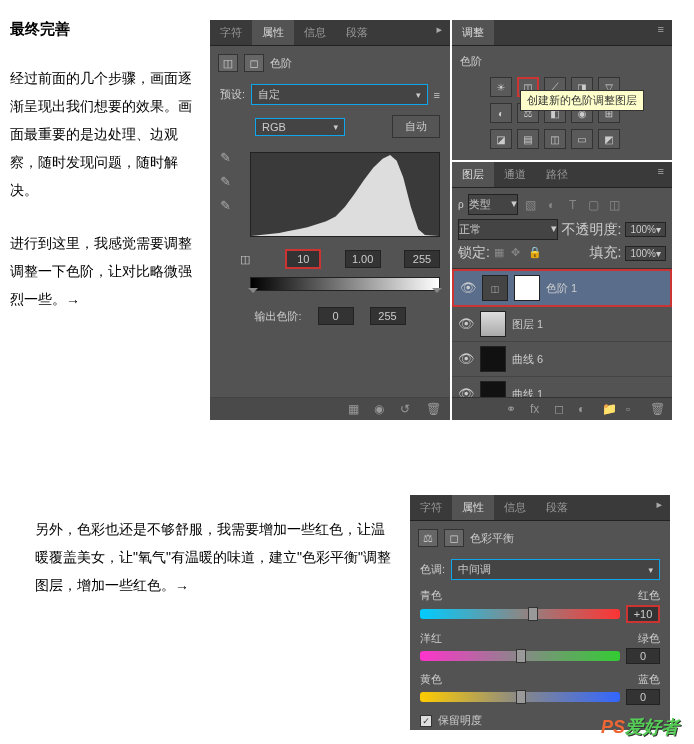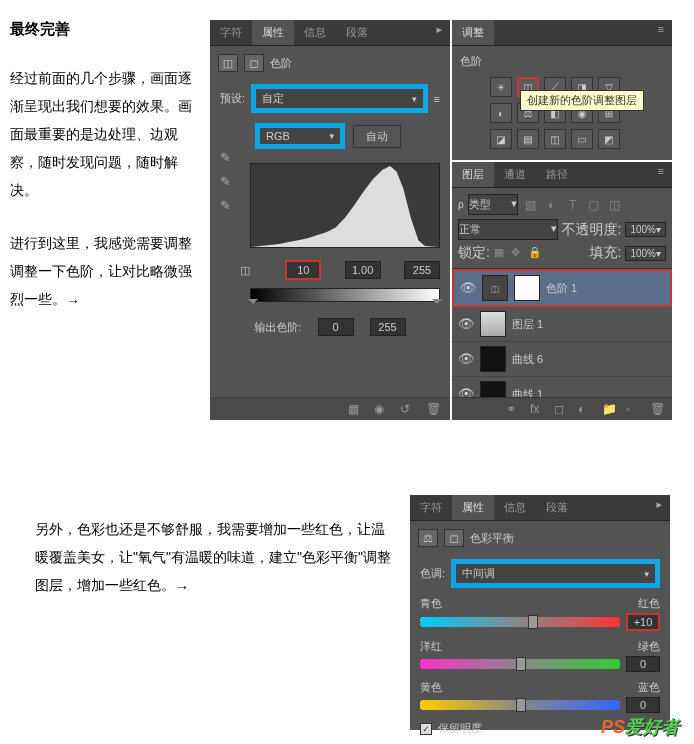--- a/index.html
+++ b/index.html
@@ -17,23 +17,23 @@
 .panel-tab { padding: 5px 10px; color: #999; cursor: pointer; }
 .panel-tab.active { background: #535353; color: #ddd; }
 .panel-close { margin-left: auto; padding: 3px 8px; color: #aaa; cursor: pointer; }
 
 
 .levels-panel { width: 240px; height: 400px; }
 .levels-header { display: flex; align-items: center; padding: 8px; gap: 6px; }
 .icon-box { width: 20px; height: 18px; background: #666; border: 1px solid #333; display: inline-flex; align-items: center; justify-content: center; }
 .preset-row { display: flex; align-items: center; padding: 4px 10px; gap: 6px; }
 .preset-label { font-size: 11px; }
-.dropdown { background: #444; border: 5px solid #0ea5e9; padding: 2px 6px; flex: 1; color: #ccc; display: flex; justify-content: space-between; align-items: center; }
+.dropdown { background: #444; border: 1px solid #0ea5e9; padding: 2px 6px; flex: 1; color: #ccc; display: flex; justify-content: space-between; align-items: center; }
 .dropdown-arrow { font-size: 9px; }
-.channel-row { display: flex; align-items: center; padding: 6px 10px 6px 45px; gap: 8px; }
+.channel-row { display: flex; align-items: center; padding: 6px 10px 6px 45px; gap: 8px; justify-content: space-between; }
 .auto-btn { background: #555; border: 1px solid #333; padding: 3px 12px; color: #ccc; cursor: pointer; font-size: 11px; }
 
 .histogram-area { margin: 8px 10px 0 40px; height: 85px; background: #3a3a3a; border: 1px solid #222; position: relative; }
 .histogram-svg { width: 100%; height: 100%; }
 .eyedroppers { position: absolute; left: 10px; top: 130px; display: flex; flex-direction: column; gap: 8px; }
 .eyedropper { width: 18px; height: 16px; color: #aaa; font-size: 13px; cursor: pointer; }
 
 .input-levels { display: flex; justify-content: space-between; margin: 12px 10px 0 30px; align-items: center; }
 .level-input { width: 36px; background: #333; border: 1px solid #222; color: #ccc; text-align: center; padding: 2px; font-size: 11px; }
 .level-input.highlight { border: 2px solid #c33; }

